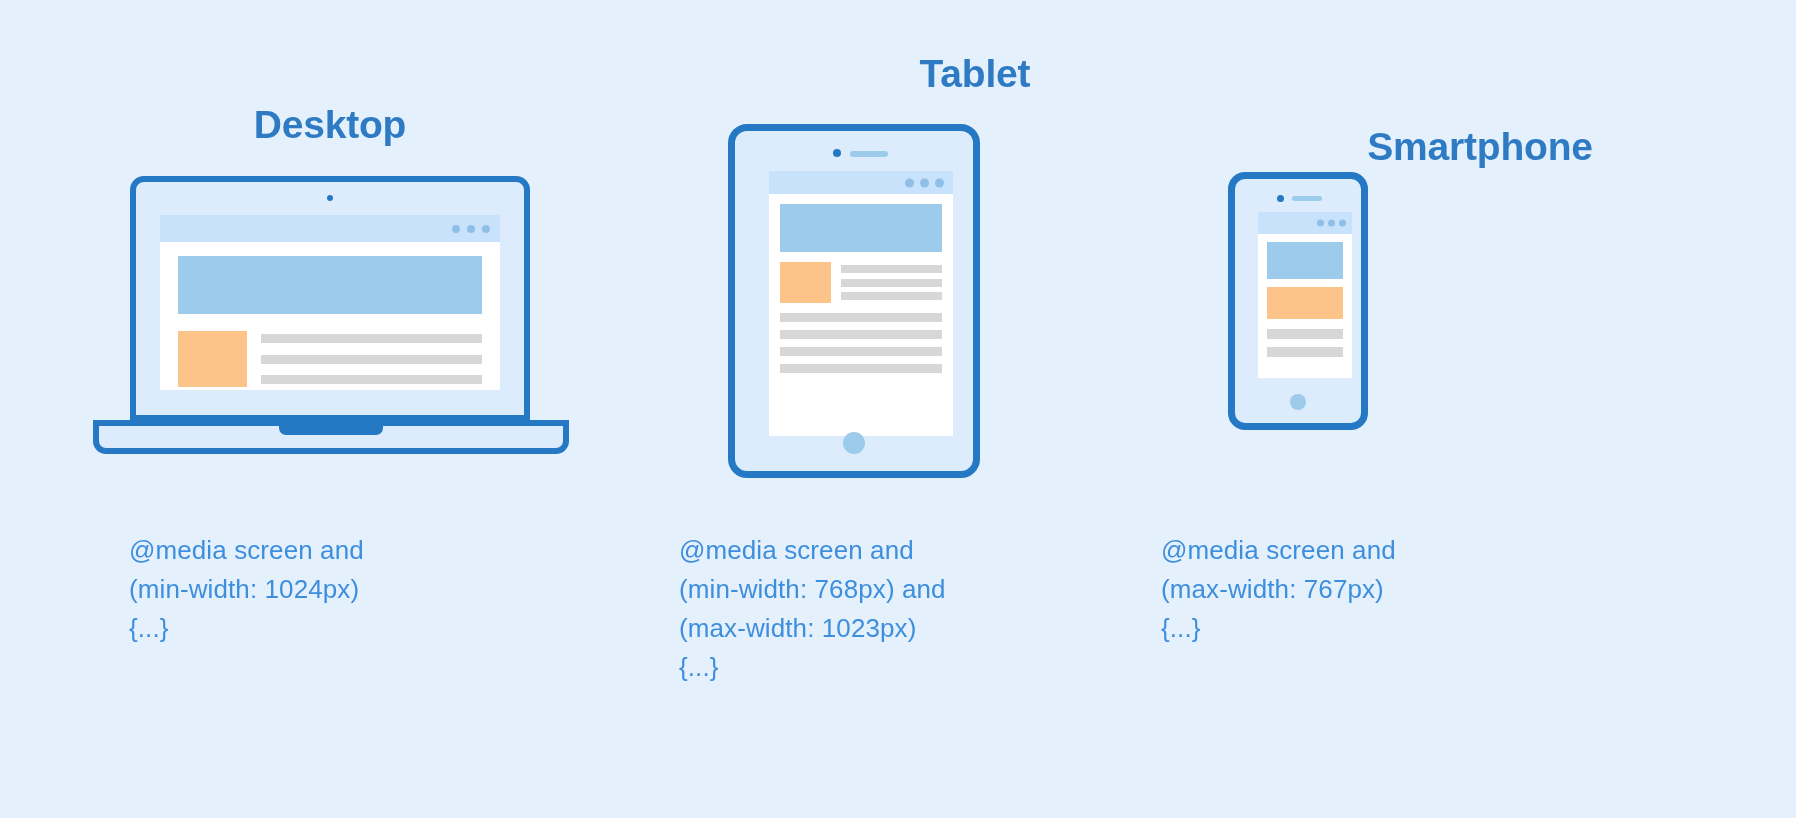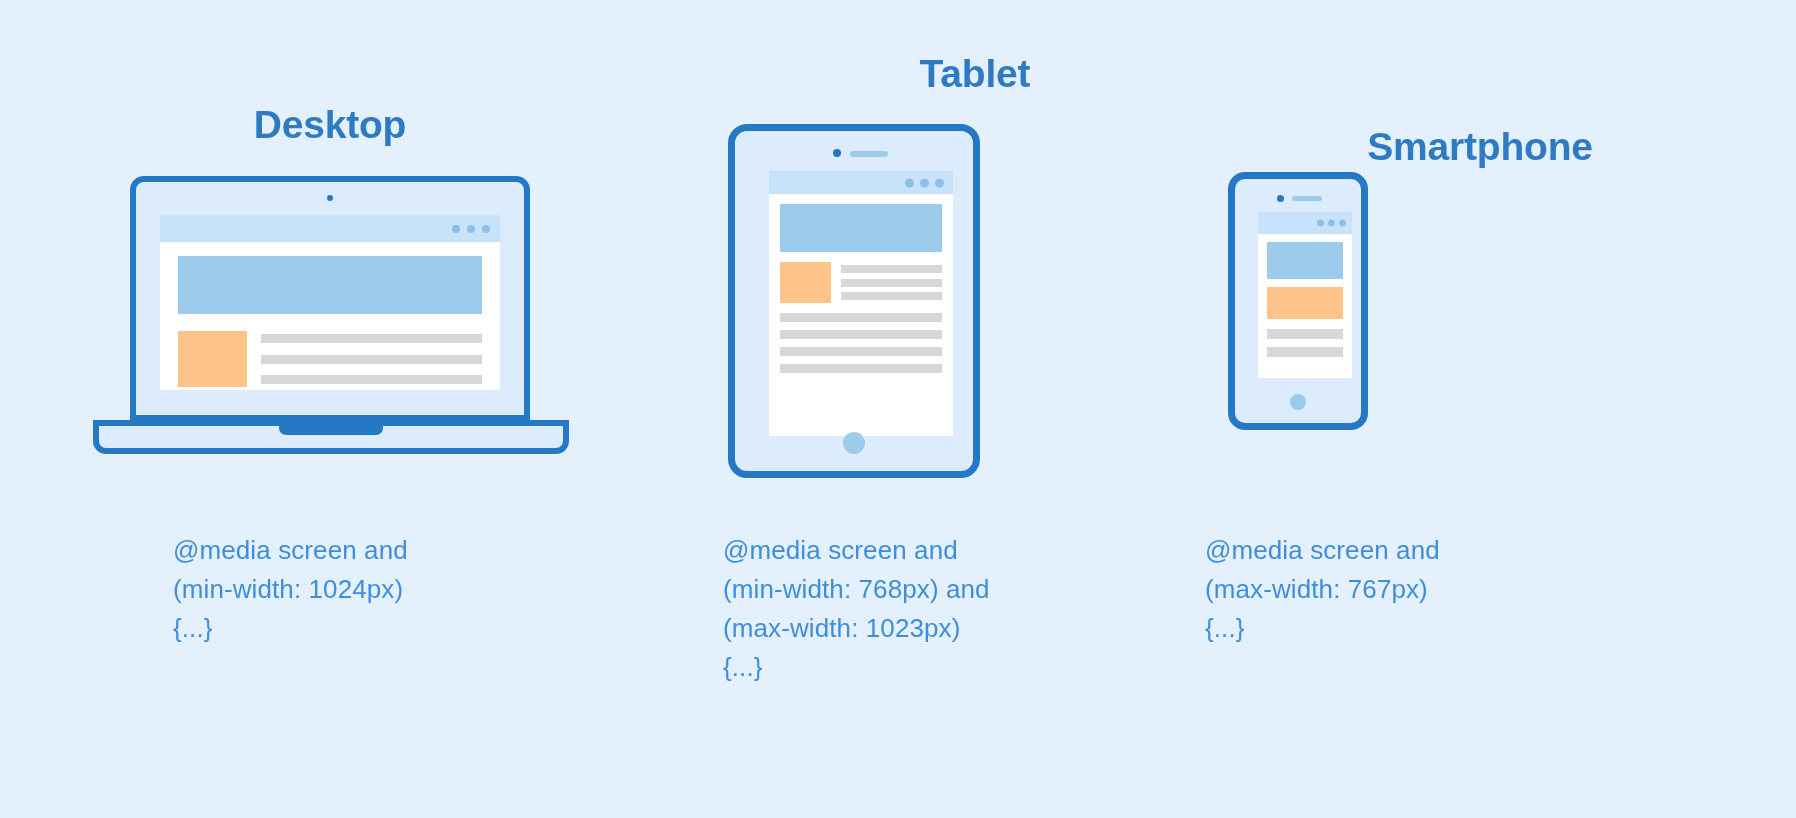--- a/index.html
+++ b/index.html
@@ -26,21 +26,20 @@
   #h-smartphone { left: 1265px; top: 103px; width: 430px; margin-top: 22px; }
 
   
   .caption {
     position: absolute;
     font-size: 26px;
     line-height: 39px;
     color: #3e8ede;
     white-space: pre-line;
     letter-spacing: 0.1px;
-    margin-left: 44px;
   }
   #c-desktop    { left: 129px;  top: 531px; width: 420px; }
   #c-tablet     { left: 679px;  top: 531px; width: 420px; }
   #c-smartphone { left: 1161px; top: 531px; width: 420px; }
 
   
   #laptop { position: absolute; left: 93px; top: 176px; width: 476px; height: 278px; }
   .lt-lid {
     position: absolute; left: 37px; top: 0; width: 400px; height: 245px;
     border: 6px solid #2579c4;

